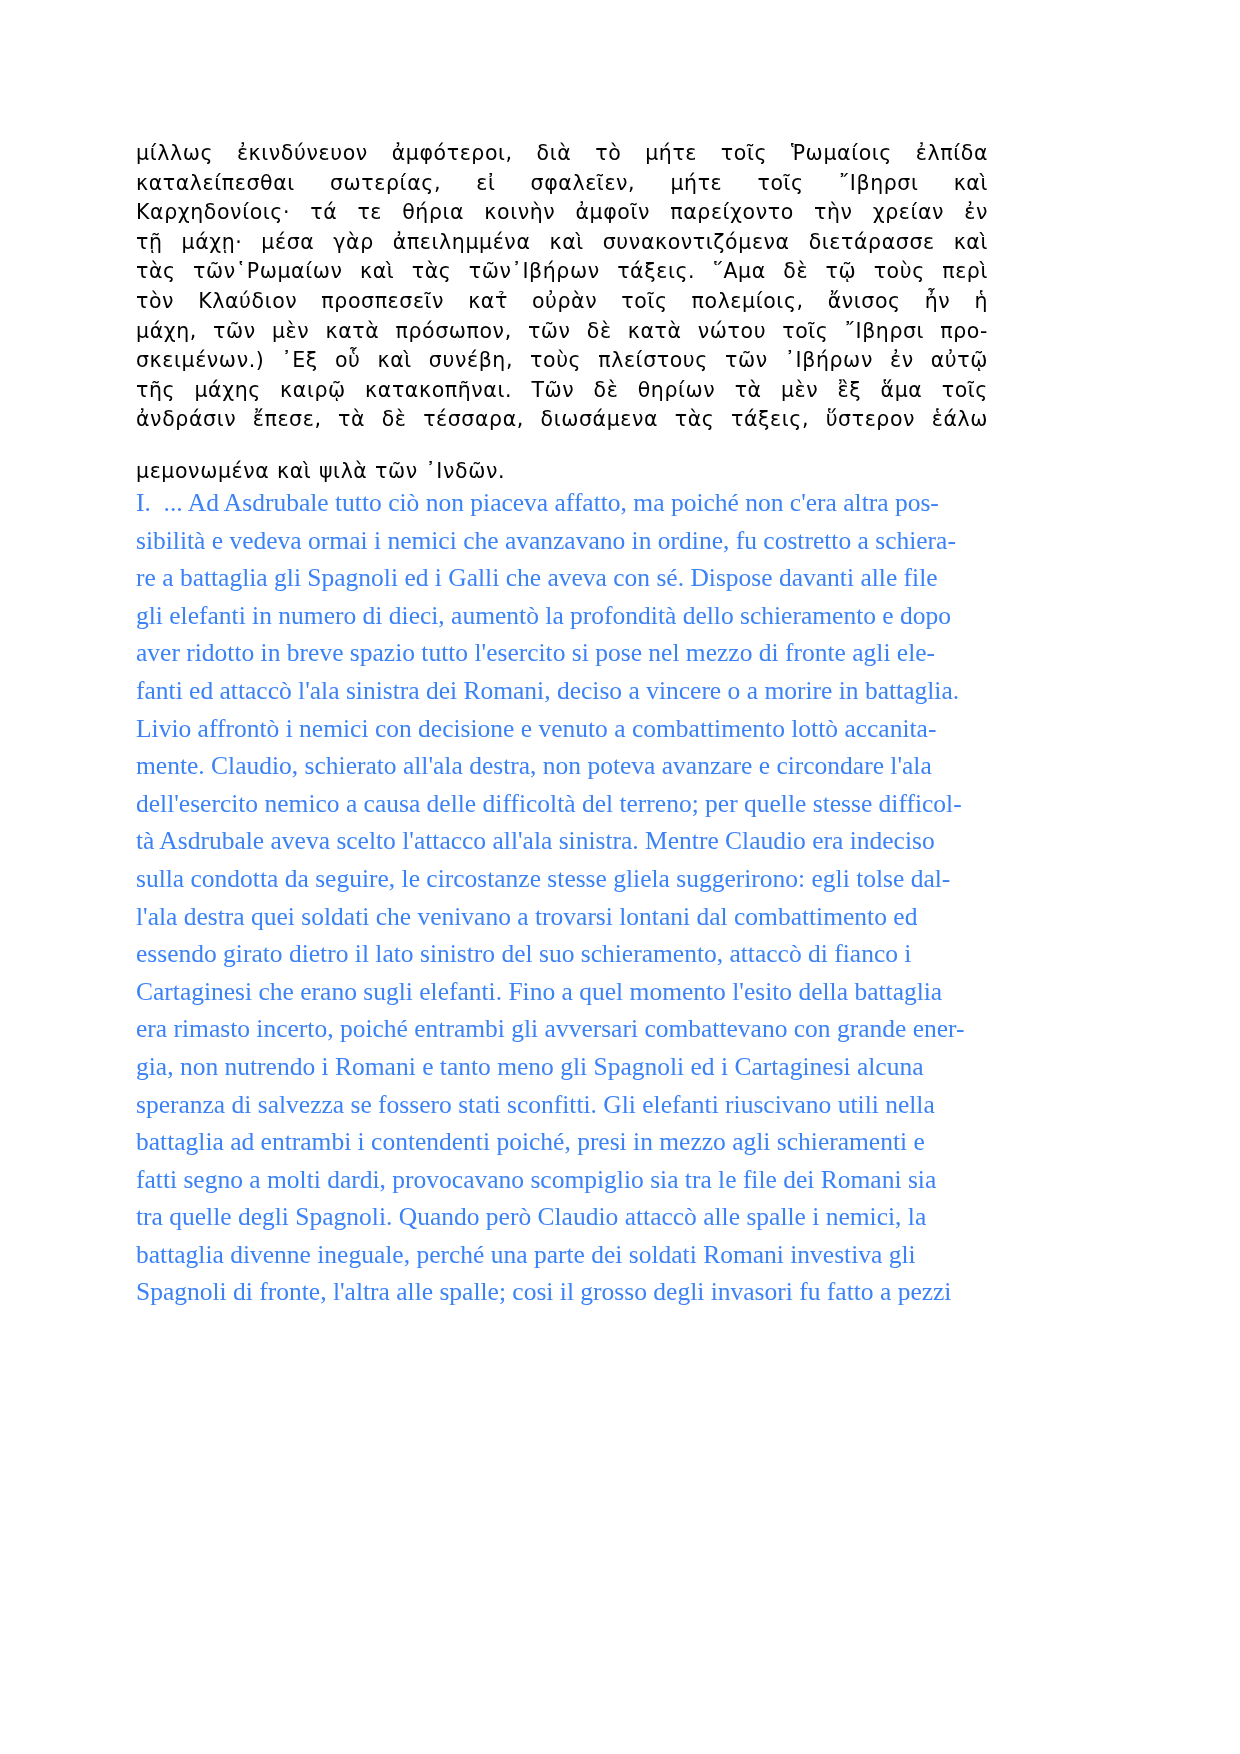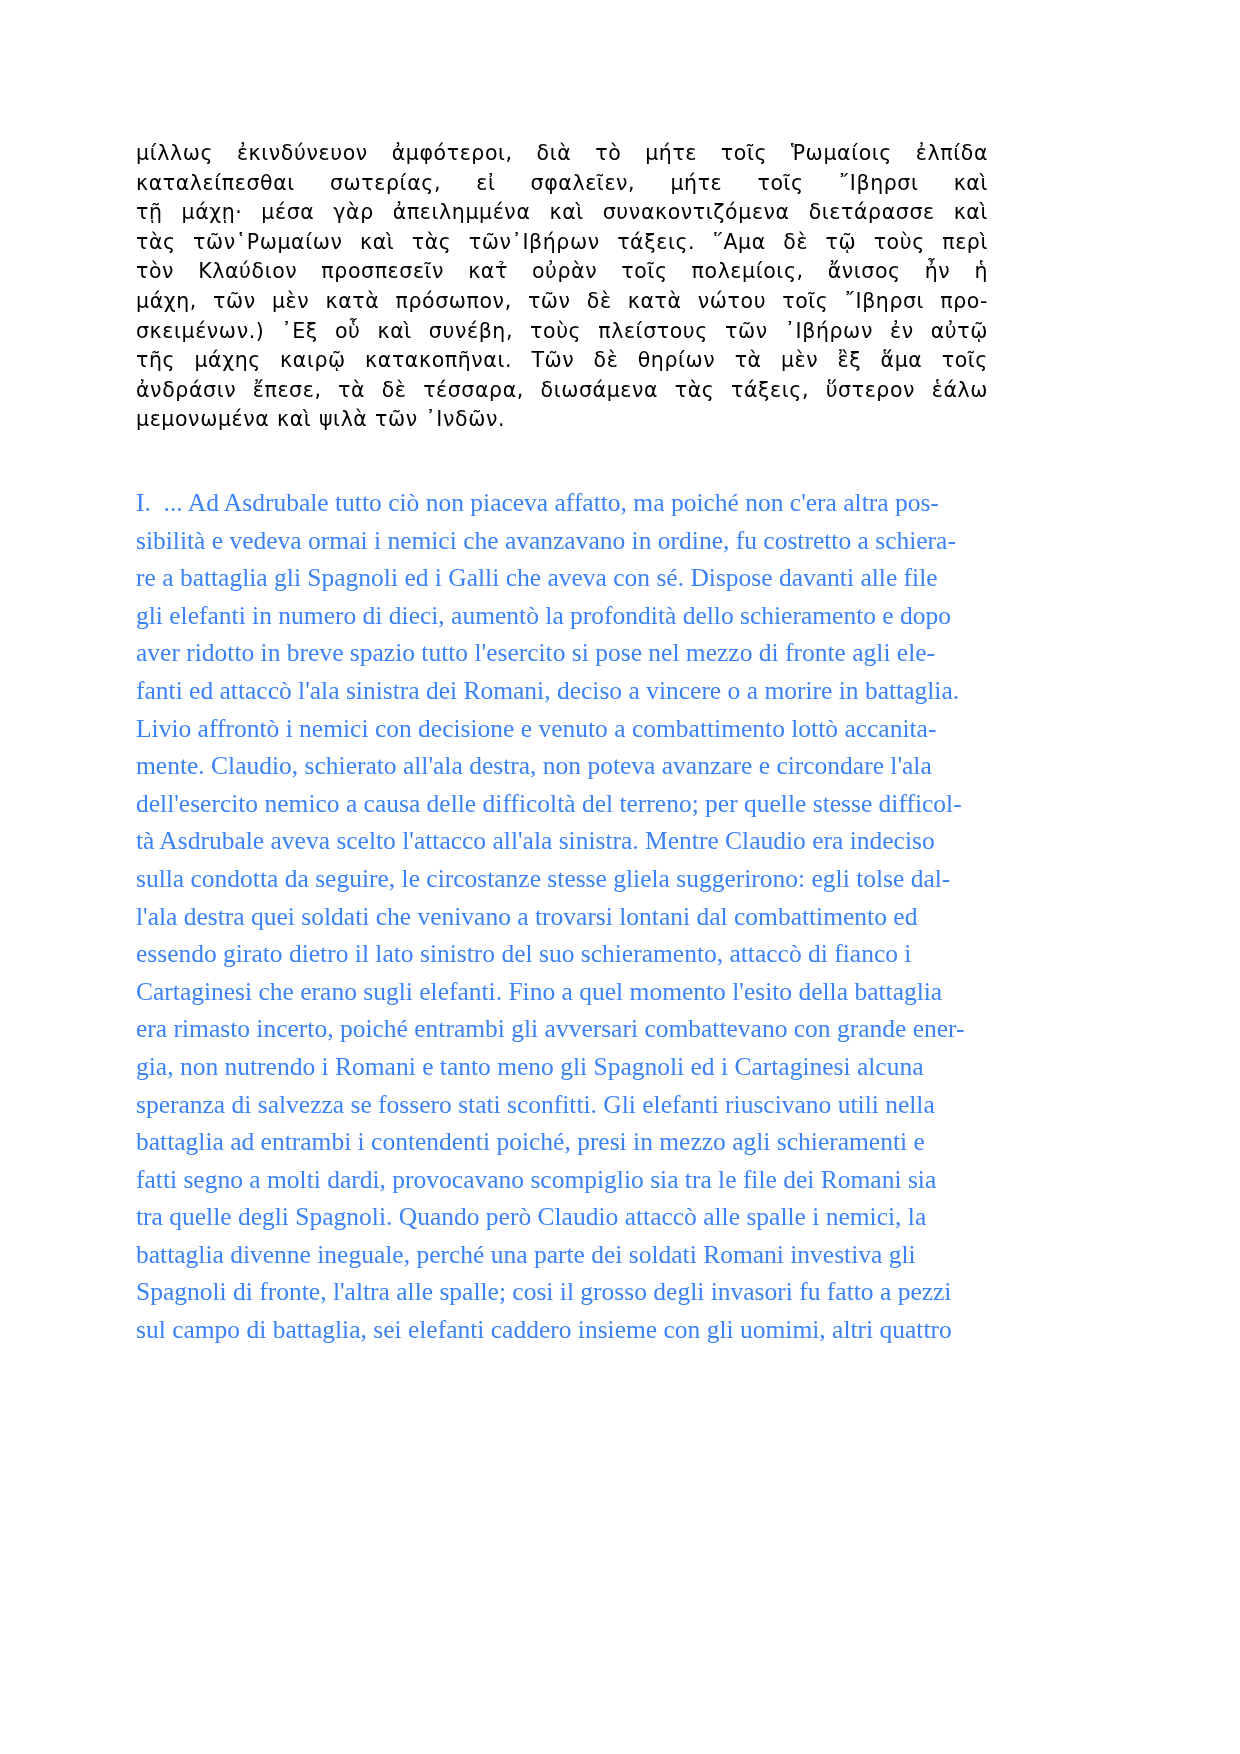--- a/index.html
+++ b/index.html
@@ -29,20 +29,21 @@
     color: #000000;
     letter-spacing: 0.6px;
     white-space: pre;
     text-align: justify;
     text-align-last: justify;
     word-spacing: 0.5px;
   }
   .greek-line.nojustify {
     text-align: center;
     text-align-last: left;
+    margin-top: 22px;
   }
   
   .greek-line > span.j {
     display: inline-block;
     width: 100%;
   }
 
   #greek-top { top: 139px; }
 
   
@@ -104,20 +105,21 @@
   }
 </style>
 </head>
 <body>
 
 <div class="page">
 
   <div class="greek-block" id="greek-top">
     <div class="greek-line"><span class="j">μίλλως ἐκινδύνευον ἀμφότεροι, διὰ τὸ μήτε τοῖς Ῥωμαίοις ἐλπίδα</span></div>
     <div class="greek-line"><span class="j">καταλείπεσθαι σωτερίας, εἰ σφαλεῖεν, μήτε τοῖς ῎Ιβηρσι καὶ</span></div>
+    <div class="greek-line"><span class="j">Καρχηδονίοις· τά τε θήρια κοινὴν ἀμφοῖν παρείχοντο τὴν χρείαν ἐν</span></div>
     <div class="greek-line"><span class="j">τῇ μάχῃ· μέσα γὰρ ἀπειλημμένα καὶ συνακοντιζόμενα διετάρασσε καὶ</span></div>
     <div class="greek-line"><span class="j">τὰς τῶν῾Ρωμαίων καὶ τὰς τῶν᾿Ιβήρων τάξεις. ῞Αμα δὲ τῷ τοὺς περὶ</span></div>
     <div class="greek-line"><span class="j">τὸν Κλαύδιον προσπεσεῖν κατ̉ οὐρὰν τοῖς πολεμίοις, ἄνισος ἦν ἡ</span></div>
     <div class="greek-line"><span class="j">μάχη, τῶν μὲν κατὰ πρόσωπον, τῶν δὲ κατὰ νώτου τοῖς ῎Ιβηρσι προ-</span></div>
     <div class="greek-line"><span class="j">σκειμένων.) ᾿Εξ οὗ καὶ συνέβη, τοὺς πλείστους τῶν ᾿Ιβήρων ἐν αὐτῷ</span></div>
     <div class="greek-line"><span class="j">τῆς μάχης καιρῷ κατακοπῆναι. Τῶν δὲ θηρίων τὰ μὲν ἒξ ἅμα τοῖς</span></div>
     <div class="greek-line"><span class="j">ἀνδράσιν ἔπεσε, τὰ δὲ τέσσαρα, διωσάμενα τὰς τάξεις, ὕστερον ἑάλω</span></div>
     <div class="greek-line nojustify"><span>μεμονωμένα καὶ ψιλὰ τῶν ᾿Ινδῶν.</span></div>
   </div>
 
@@ -137,21 +139,20 @@
     <span class="ln">essendo girato dietro il lato sinistro del suo schieramento, attaccò di fianco i</span>
     <span class="ln">Cartaginesi che erano sugli elefanti. Fino a quel momento l'esito della battaglia</span>
     <span class="ln">era rimasto incerto, poiché entrambi gli avversari combattevano con grande ener-</span>
     <span class="ln">gia, non nutrendo i Romani e tanto meno gli Spagnoli ed i Cartaginesi alcuna</span>
     <span class="ln">speranza di salvezza se fossero stati sconfitti. Gli elefanti riuscivano utili nella</span>
     <span class="ln">battaglia ad entrambi i contendenti poiché, presi in mezzo agli schieramenti e</span>
     <span class="ln">fatti segno a molti dardi, provocavano scompiglio sia tra le file dei Romani sia</span>
     <span class="ln">tra quelle degli Spagnoli. Quando però Claudio attaccò alle spalle i nemici, la</span>
     <span class="ln">battaglia divenne ineguale, perché una parte dei soldati Romani investiva gli</span>
     <span class="ln">Spagnoli di fronte, l'altra alle spalle; cosi il grosso degli invasori fu fatto a pezzi</span>
-    <span class="ln">sul campo di battaglia, sei elefanti caddero insieme con gli uomimi, altri quattro</span>
   </div>
 
   <div class="source-heading" id="polybius-heading">Polybius, Leg. ad Aetolos de pace</div>
 
   <div class="greek-block" id="greek-bottom">
     <div class="greek-line"><span class="j">Ρωμαῖοι δὲ, τῇ μάχῃ κατορθώσαντες, παραυτίκα μὲν τὸν χάρακα διη-</span></div>
   </div>
 
   <div class="footer">
 

